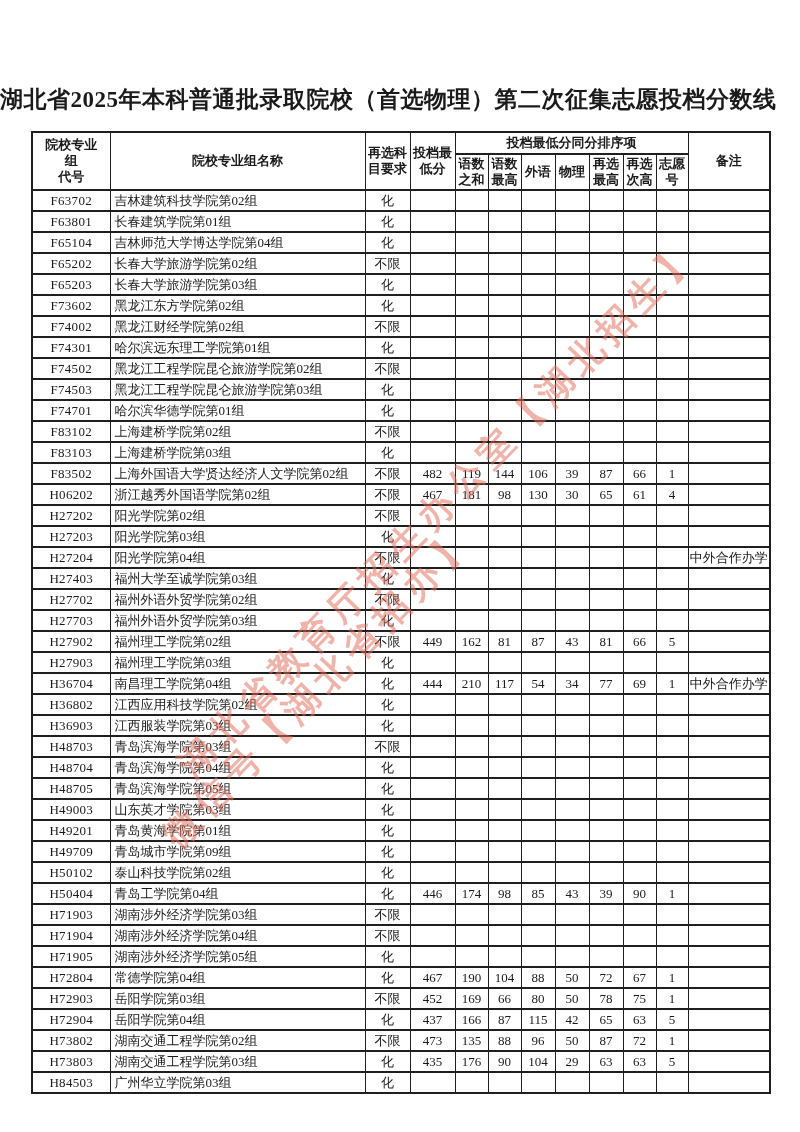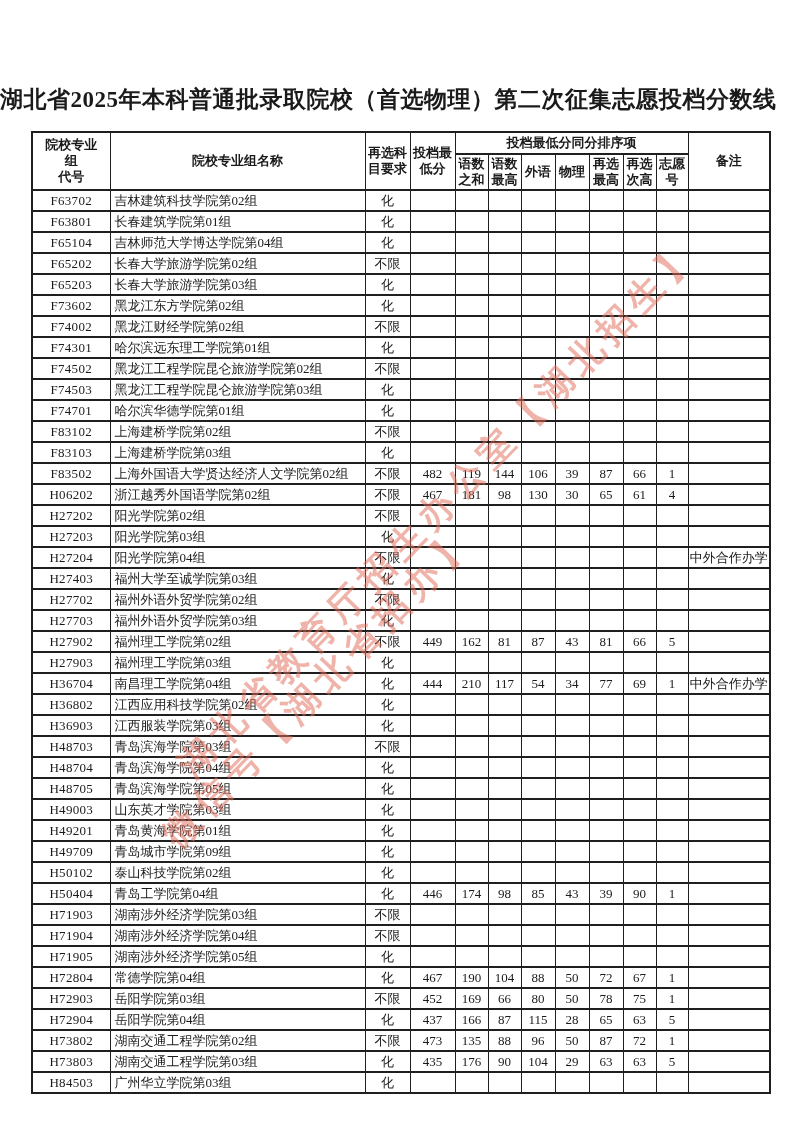--- a/index.html
+++ b/index.html
@@ -651,21 +651,21 @@
         <td class="c11"></td>
       </tr>
       <tr>
         <td class="c0">H72904</td>
         <td class="c1">岳阳学院第04组</td>
         <td class="c2">化</td>
         <td class="c3">437</td>
         <td class="c4">166</td>
         <td class="c5">87</td>
         <td class="c6">115</td>
-        <td class="c7">28</td>
+        <td class="c7">42</td>
         <td class="c8">65</td>
         <td class="c9">63</td>
         <td class="c10">5</td>
         <td class="c11"></td>
       </tr>
       <tr>
         <td class="c0">H73802</td>
         <td class="c1">湖南交通工程学院第02组</td>
         <td class="c2">不限</td>
         <td class="c3">473</td>

